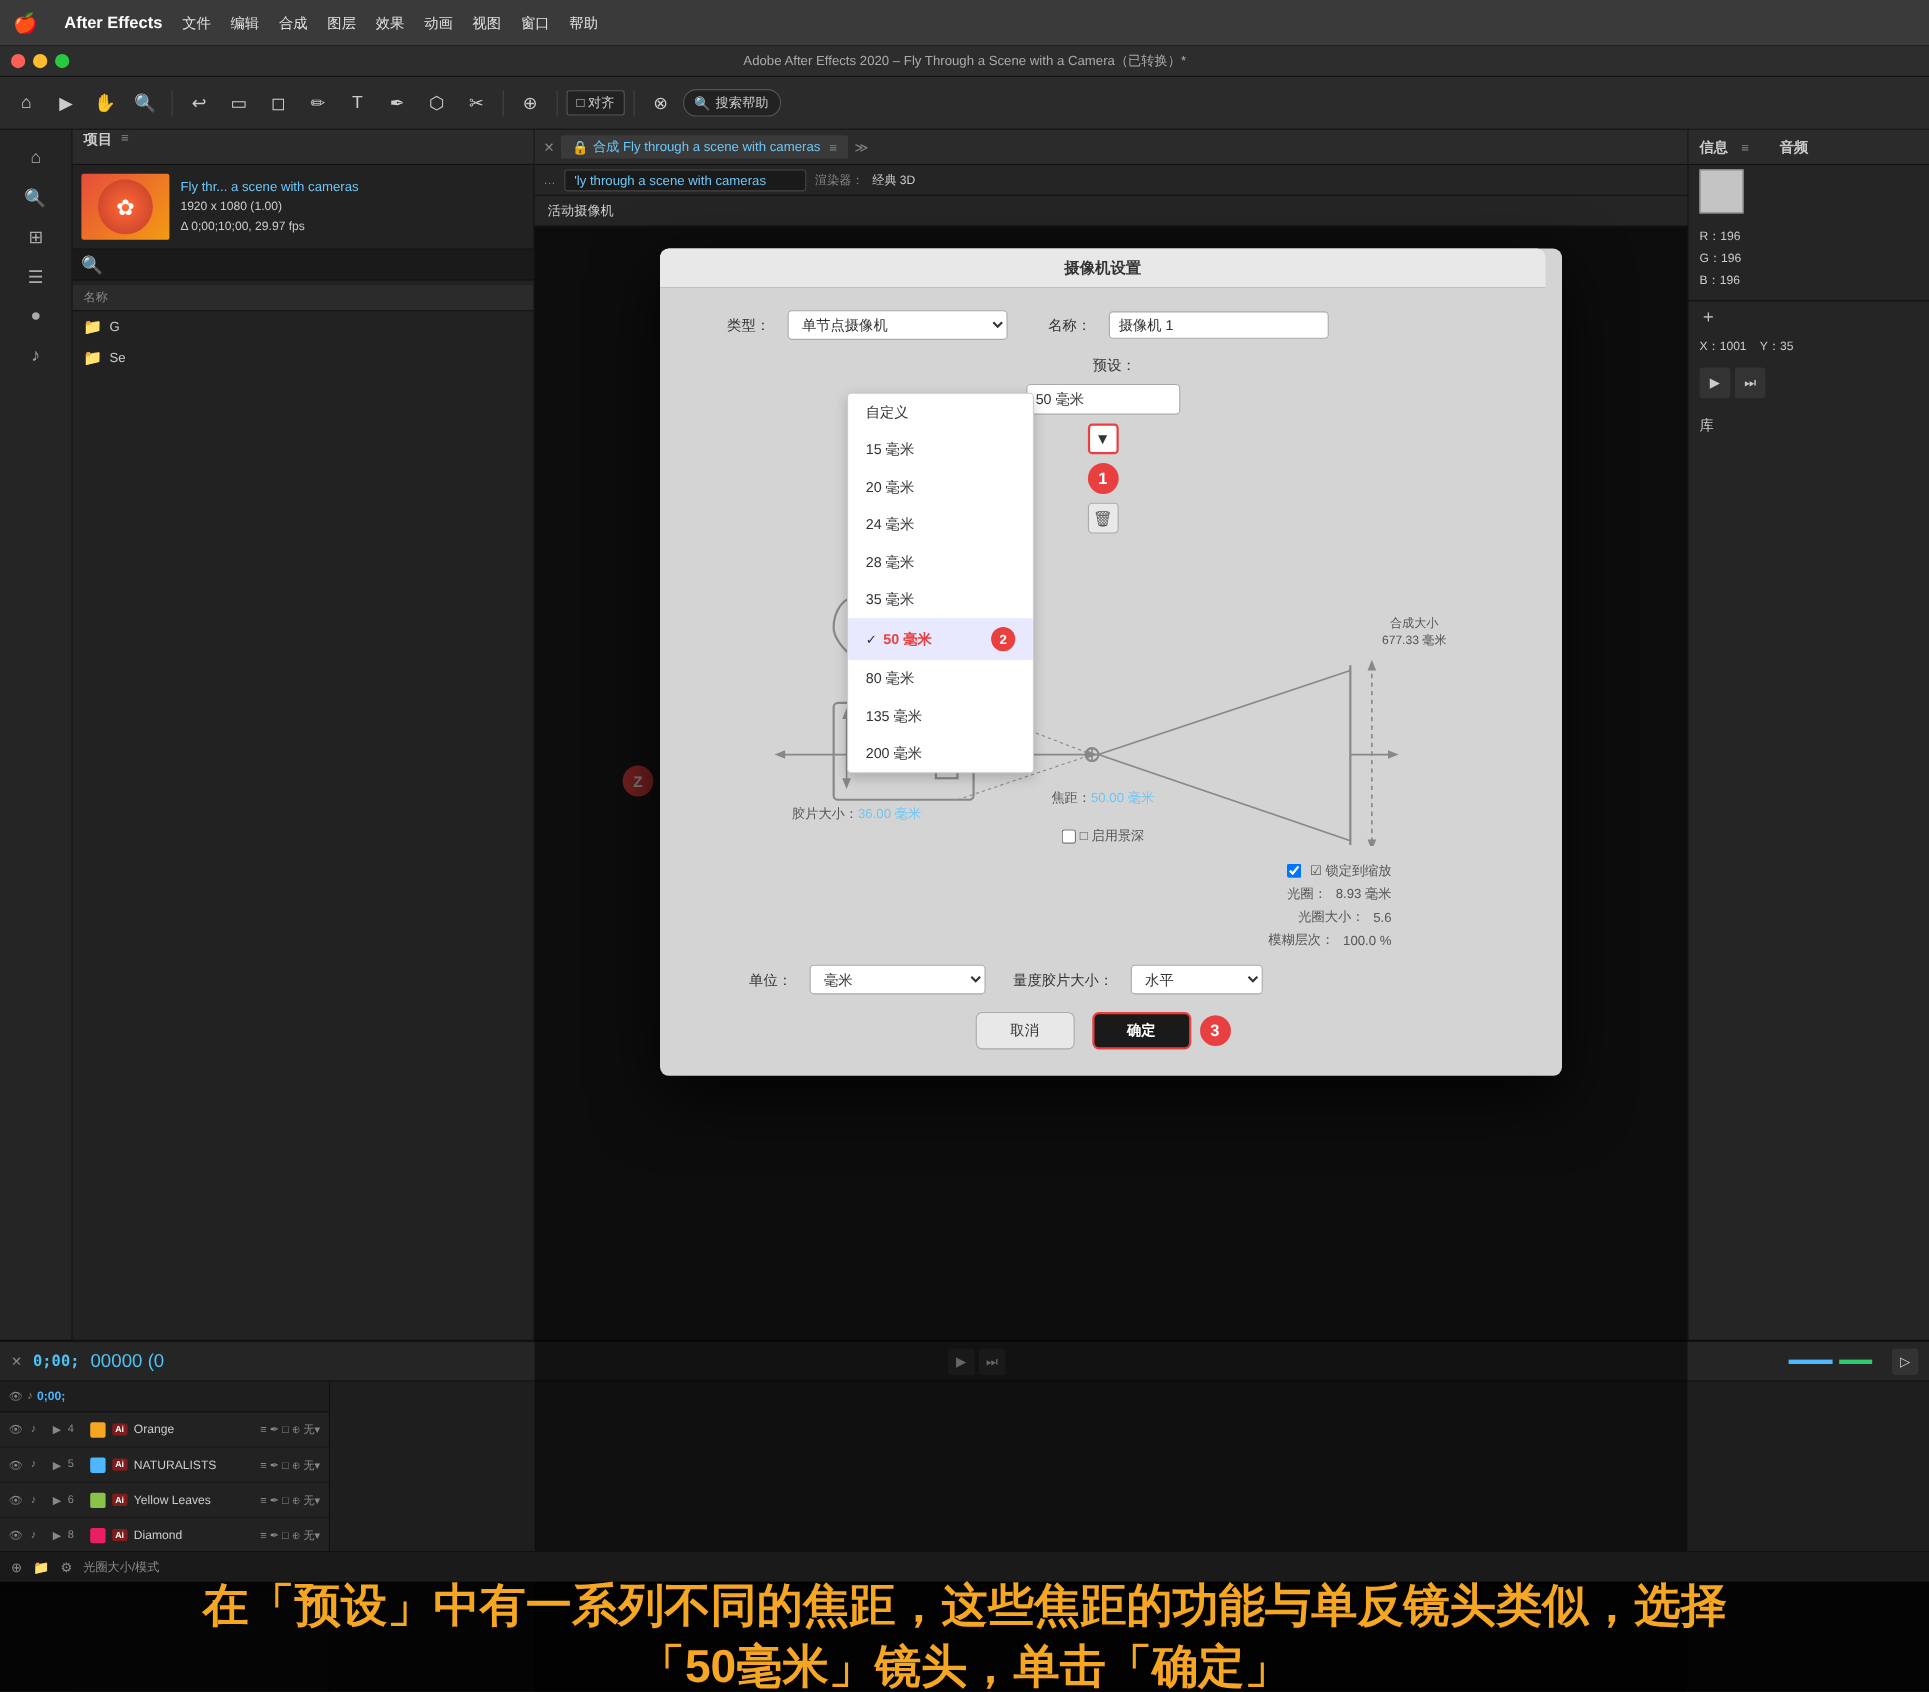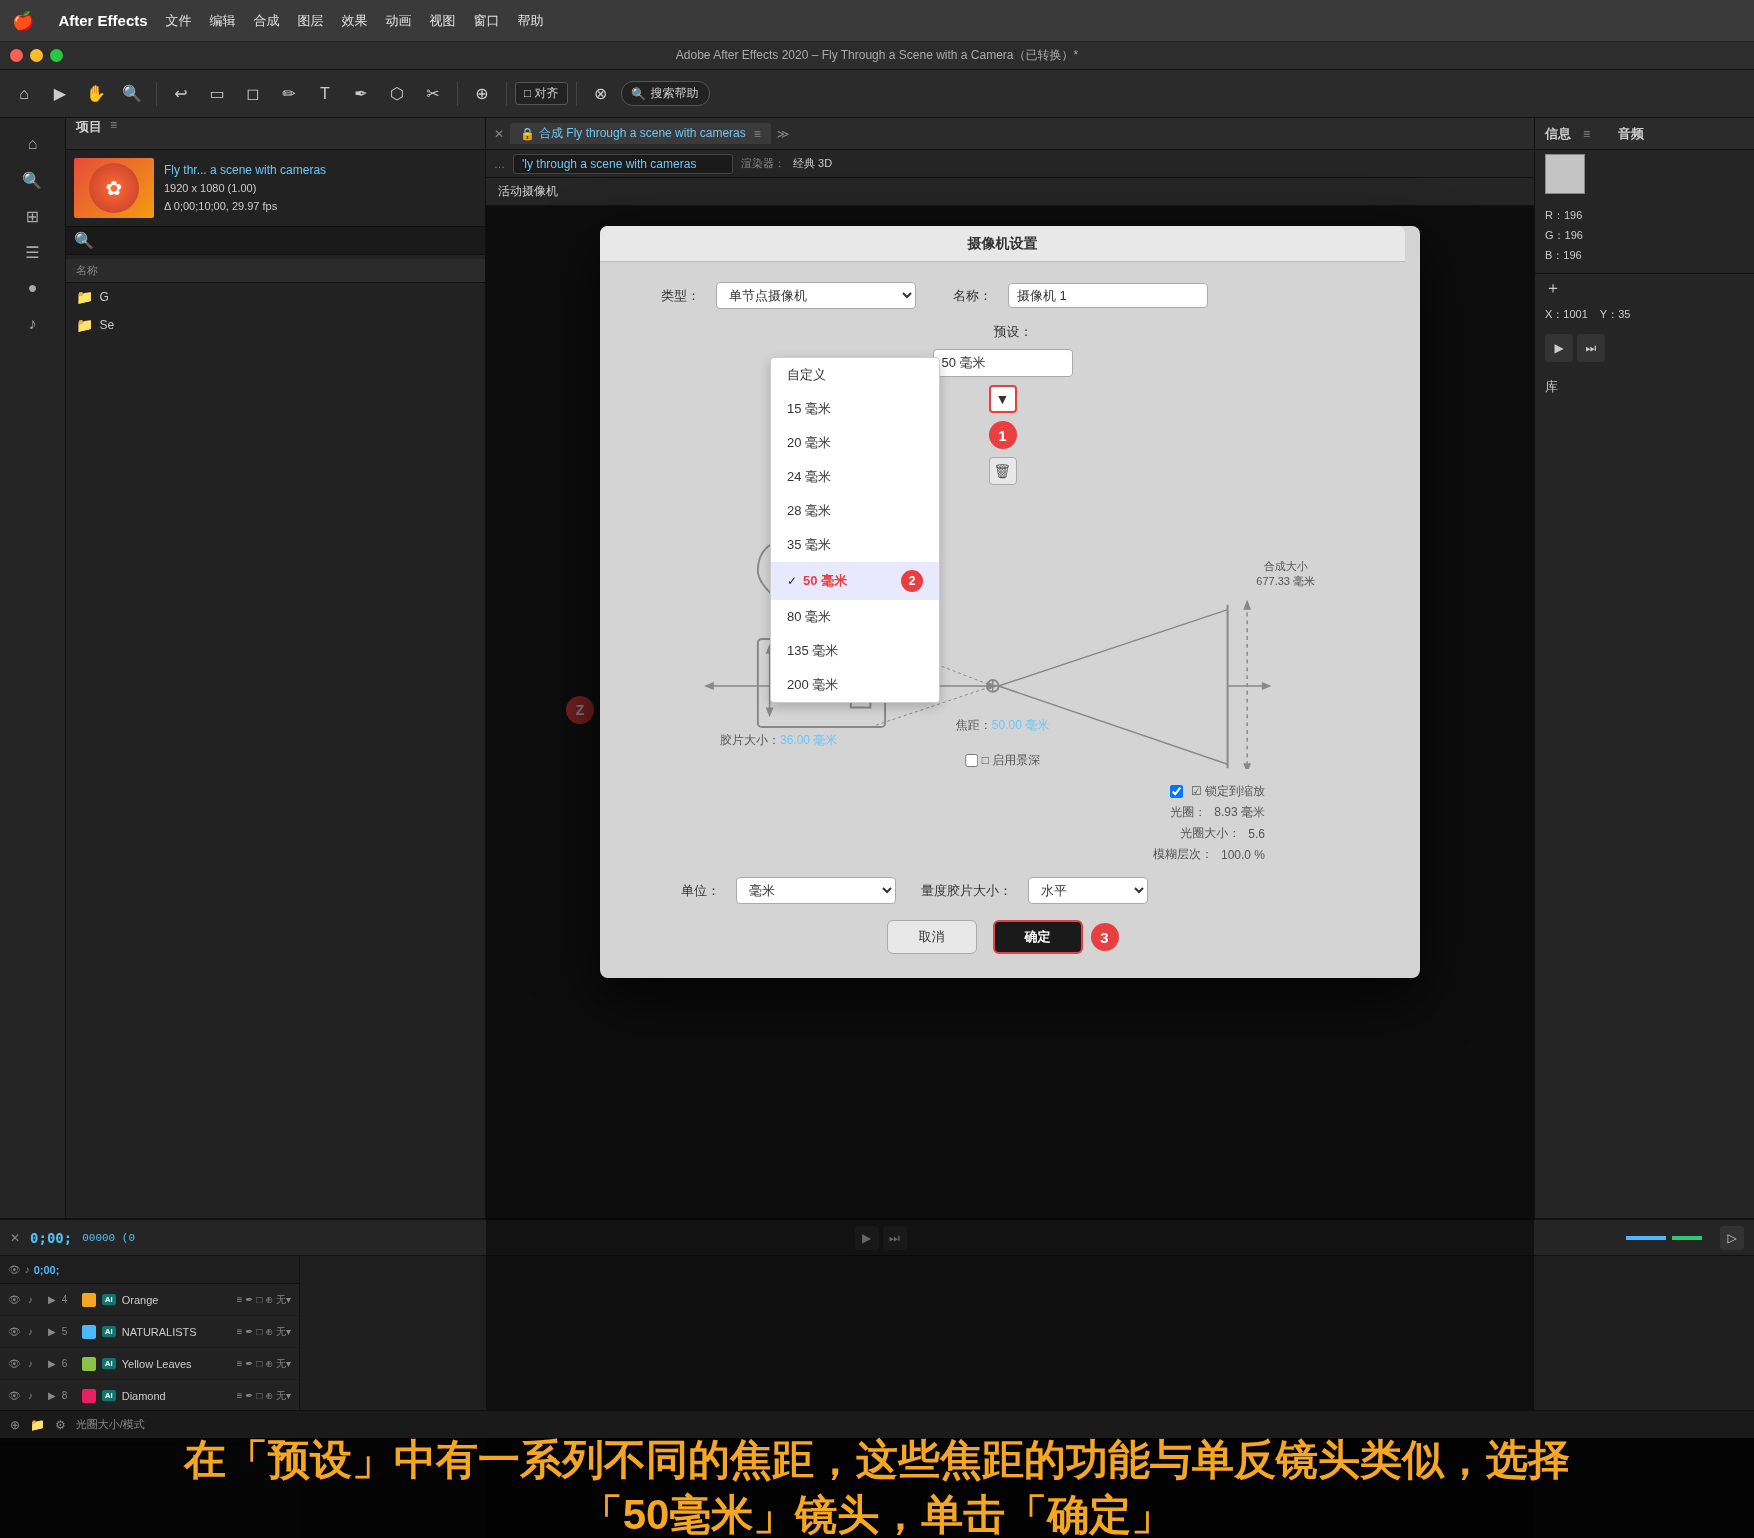--- a/index.html
+++ b/index.html
@@ -578,21 +578,21 @@
       color: #ccc;
       font-size: 11px;
     }
     .track-eye { width: 14px; color: #888; font-size: 10px; cursor: pointer; }
     .track-color {
       width: 14px; height: 14px;
       border-radius: 2px;
     }
     .track-expand { color: #888; font-size: 10px; cursor: pointer; }
     .track-ai-icon {
-      background: #0f766e;
+      background: #7f1d1d;
       color: #fff;
       font-size: 8px;
       padding: 1px 3px;
       border-radius: 2px;
       font-weight: 700;
     }
     .track-num { color: #888; font-size: 10px; min-width: 14px; }
     .track-timeline {
       flex: 1;
       background: #1a1a1a;
@@ -994,21 +994,21 @@
     </div>
     <div class="library-label">库</div>
   </div>
 
 </div>
 
 <div class="timeline-area">
   <div class="timeline-header">
     <span style="color:#888;font-size:12px;">✕</span>
     <span class="timecode">0;00;</span>
-    <span style="color:#4fc3f7;font-size:11px;font-family:Liberation Mono, monospace;">00000 (0</span>
+    <span style="color:#4fc3f7;font-size:17px;font-family:Liberation Sans, sans-serif;">00000 (0</span>
     <div class="timeline-controls">
       <div class="tc-btn">▶</div>
       <div class="tc-btn">⏭</div>
     </div>
     <div style="margin-left:auto;display:flex;gap:6px;align-items:center;">
       <span style="background:#4db8ff;width:40px;height:4px;display:block;"></span>
       <span style="background:#2ecc71;width:30px;height:4px;display:block;"></span>
     </div>
     <div style="margin-left:8px;">
       <div class="tc-btn">▷</div>

